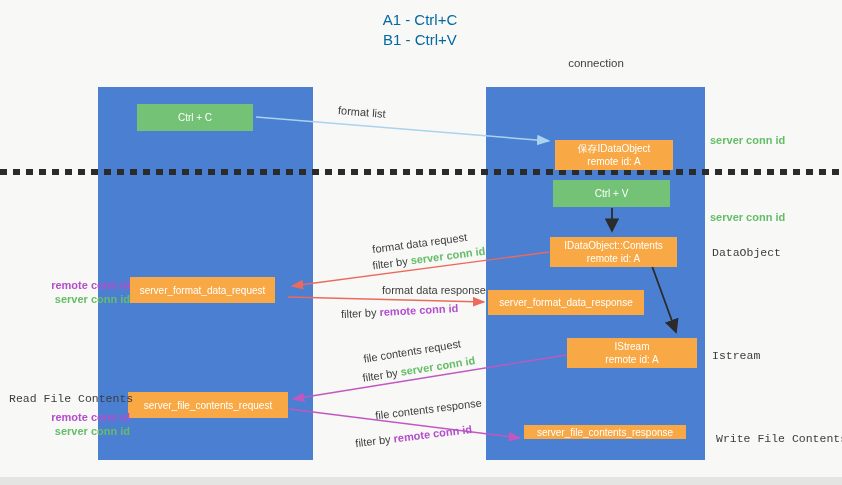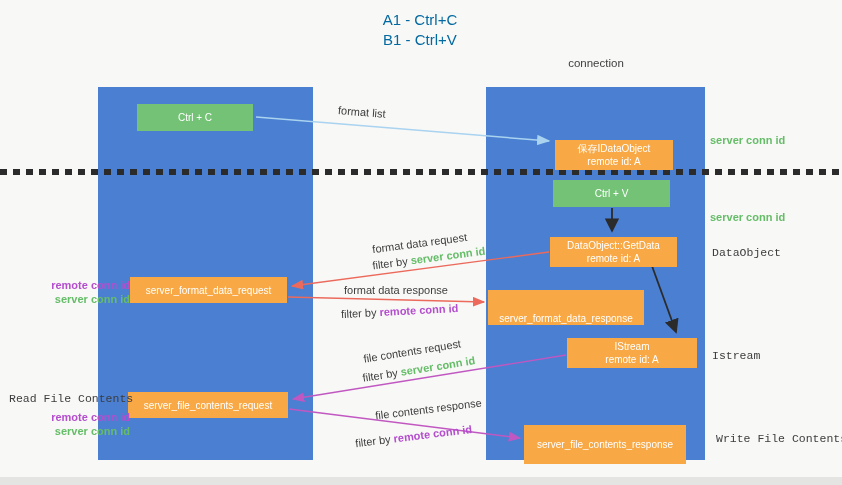--- a/index.html
+++ b/index.html
@@ -96,53 +96,53 @@
   <div class="node orange" style="left:555px;top:128px;width:118px;height:30px;margin-top:12px;">
     <span>保存IDataObject</span>
     <span>remote id: A</span>
   </div>
 
   <div class="node green" style="left:553px;top:180px;width:117px;height:27px;">
     <span>Ctrl + V</span>
   </div>
 
   <div class="node orange" style="left:550px;top:237px;width:127px;height:30px;">
-    <span>DataObject::GetData</span>
+    <span>IDataObject::Contents</span>
     <span>remote id: A</span>
   </div>
 
-  <div class="node orange" style="left:130px;top:277px;width:157px;height:26px;">
+  <div class="node orange" style="left:130px;top:277px;width:145px;height:26px;">
     <span>server_format_data_request</span>
   </div>
 
-  <div class="node orange" style="left:488px;top:290px;width:156px;height:35px;justify-content:flex-end;">
+  <div class="node orange" style="left:488px;top:290px;width:156px;height:25px;">
     <span>server_format_data_response</span>
   </div>
 
   <div class="node orange" style="left:567px;top:338px;width:130px;height:30px;">
     <span>IStream</span>
     <span>remote id: A</span>
   </div>
 
   <div class="node orange" style="left:128px;top:392px;width:160px;height:26px;">
     <span>server_file_contents_request</span>
   </div>
 
-  <div class="node orange" style="left:524px;top:425px;width:162px;height:39px;">
+  <div class="node orange" style="left:524px;top:425px;width:162px;height:14px;">
     <span>server_file_contents_response</span>
   </div>
 
   <div class="lbl" style="left:338px;top:106px;transform:rotate(4.5deg);">format list</div>
 
   <div class="lbl" style="left:372px;top:237px;transform:rotate(-7.5deg);">format data request</div>
   <div class="lbl" style="left:372px;top:252px;transform:rotate(-7.5deg);">
     <span>filter by </span><span class="green-t">server conn id</span>
   </div>
 
-  <div class="lbl" style="left:344px;top:284px;">format data response</div>
+  <div class="lbl" style="left:382px;top:284px;">format data response</div>
   <div class="lbl" style="left:341px;top:305px;transform:rotate(-3deg);">
     <span>filter by </span><span class="purple-t">remote conn id</span>
   </div>
 
   <div class="lbl" style="left:363px;top:345px;transform:rotate(-9deg);">file contents request</div>
   <div class="lbl" style="left:362px;top:363px;transform:rotate(-9deg);">
     <span>filter by </span><span class="green-t">server conn id</span>
   </div>
 
   <div class="lbl" style="left:375px;top:403px;transform:rotate(-7deg);">file contents response</div>

